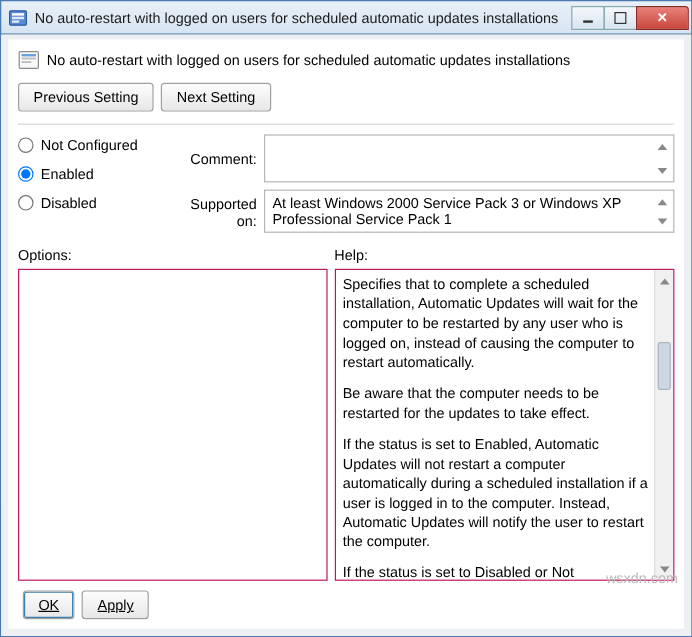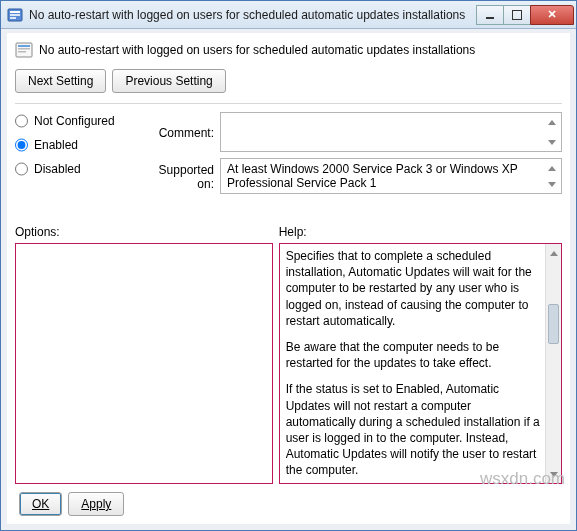--- a/index.html
+++ b/index.html
@@ -29,31 +29,31 @@
 .lbl-row { display:flex; align-items:center; }
 .lbl-row .lbl { width:75px; text-align:right; padding-right:6px; padding-top:2px; color:#000;}
 .sunken { flex:1; border:1px solid #b5b5b5; background:#fff; padding:3px 18px 3px 6px; position:relative; min-height:40px; color:#000;}
 .sunken.small{min-height:24px;}
 .scroll-arrow { position:absolute; right:2px; width:14px; height:14px; display:flex; align-items:center; justify-content:center; color:#888;}
 .scroll-arrow.up{top:2px;} .scroll-arrow.dn{bottom:2px;}
 .scroll-arrow::before{content:""; border-left:4px solid transparent; border-right:4px solid transparent;}
 .scroll-arrow.up::before{border-bottom:5px solid #888;}
 .scroll-arrow.dn::before{border-top:5px solid #888;}
 .lower { flex:1; display:flex; gap:6px; margin-top:12px; min-height:0;}
-.pane { flex:1; display:flex; flex-direction:column; min-width:0;margin-top:19px;}
+.pane { flex:1; display:flex; flex-direction:column; min-width:0;}
 .pane-label { margin-bottom:4px;}
 .pane-box { flex:1; border:1px solid #be185d; background:#fff; padding:4px 18px 4px 6px; overflow:hidden; position:relative; line-height:1.35;}
 .pane-box.opts{background:#fff;}
 .pane.help { flex:1.1;}
 .help-text p { margin:0 0 10px 0;}
 .vscroll { position:absolute; right:0; top:0; bottom:0; width:16px; background:#f0f0f0; border-left:1px solid #ddd;}
 .vthumb { position:absolute; left:2px; right:2px; top:60px; height:40px; background:#cdd7e1; border:1px solid #a8b4c0; border-radius:2px;}
 .footer { display:flex; justify-content:flex-start; gap:6px; padding:8px 4px 2px 4px;text-decoration:underline;}
 .btn.primary{ box-shadow:0 0 0 1px #3c7fb1 inset;}
-.watermark{position:absolute; right:12px; bottom:42px; color:#bbb; font-size:17px; pointer-events:none;}
+.watermark{position:absolute; right:12px; bottom:42px; color:#bbb; font-size:12px; pointer-events:none;}
 </style>
 </head>
 <body>
 
 <div class="window">
 
   <div class="titlebar">
     <span class="titlebar-icon">
       <svg viewBox="0 0 16 16">
           <rect x="1" y="2" width="14" height="12" rx="1" fill="#5a8bd6" stroke="#2a5aa0"></rect>
@@ -78,22 +78,22 @@
             <rect x="1" y="2" width="16" height="14" rx="1" fill="#f7f7f7" stroke="#8a8a8a"></rect>
             <rect x="3" y="4" width="12" height="2" fill="#6aa0e0"></rect>
             <rect x="3" y="7" width="12" height="1.5" fill="#bbb"></rect>
             <rect x="3" y="10" width="8" height="1.5" fill="#bbb"></rect>
           </svg>
       </span>
       <span>No auto-restart with logged on users for scheduled automatic updates installations</span>
     </div>
 
     <div class="nav-btns">
+      <button class="btn">Previous Setting</button>
       <button class="btn">Next Setting</button>
-      <button class="btn">Previous Setting</button>
     </div>
 
     <hr class="sep">
 
     <div class="config-block">
       <div class="radio-col">
         <label class="radio-row">
           <input type="radio" name="st" style="">
           <span>Not Configured</span>
         </label>

